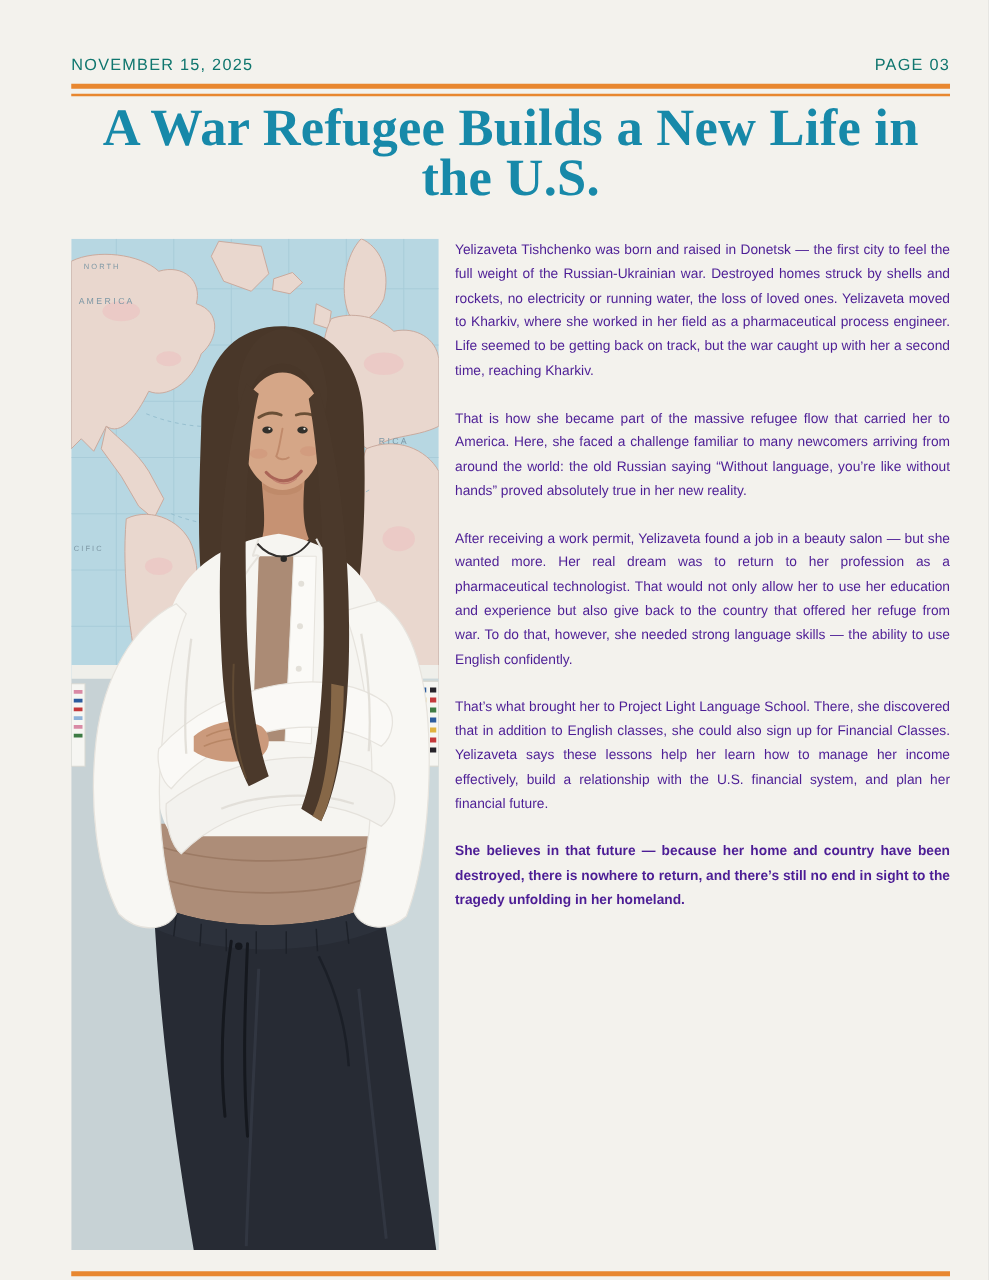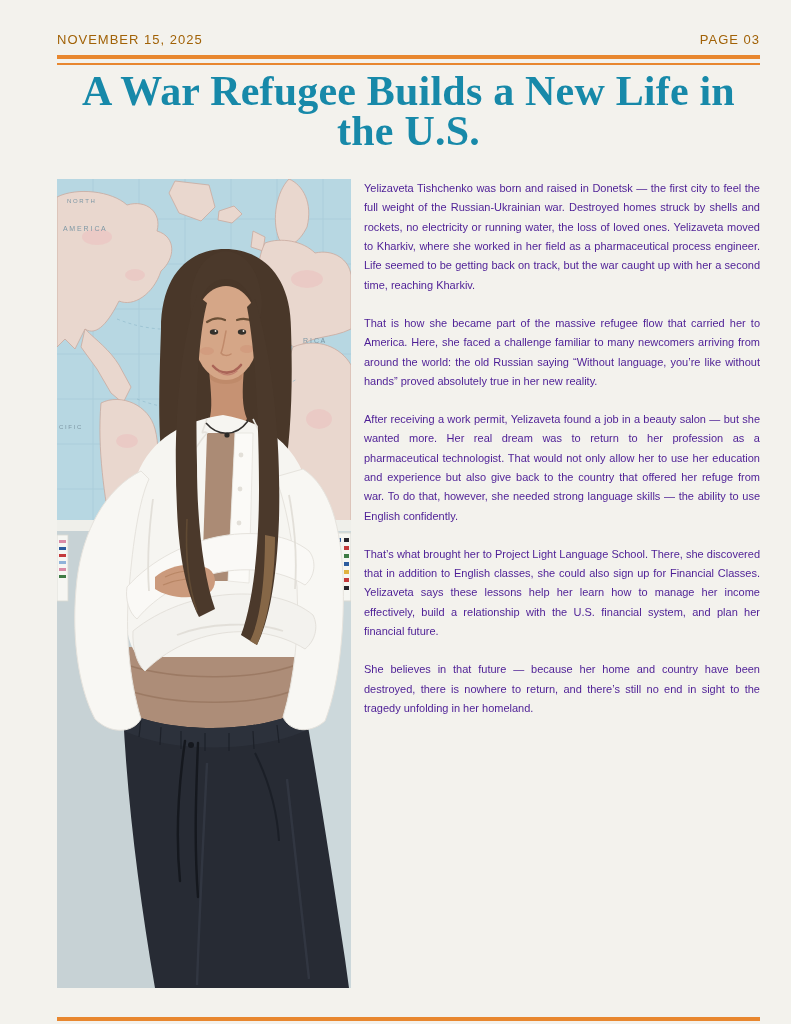--- a/index.html
+++ b/index.html
@@ -6,23 +6,23 @@
   .page{
     position:relative;
     width:791px;height:1024px;
     background:#F3F2ED;
     font-family:"Liberation Sans",sans-serif;
     overflow:hidden;
     margin:0 auto;
   }
   .inner{margin:0 31px 0 57px;}
   .header-row{
-    padding-top:32px;
+    padding-top:44px;
     display:flex;justify-content:space-between;align-items:baseline;
-    font-size:13px;letter-spacing:1px;color:#a16207;font-weight:500;
+    font-size:13px;letter-spacing:1px;color:#0f766e;font-weight:500;
   }
   .rule-thick{height:4px;background:#E8872F;margin-top:8px;}
   .rule-thin{height:2px;background:#E8872F;margin-top:4px;}
   .title{
     margin-top:6px;
     text-align:center;
     font-family:"Liberation Serif",serif;
     font-weight:bold;
     font-size:42px;
     line-height:40px;
@@ -41,21 +41,21 @@
     display:block;
   }
   .article{
     flex:1;
     font-size:11px;
     line-height:19.3px;
     color:#4c1d95;
     text-align:justify;
   }
   .article p{margin:0 0 19px 0;}
-  .article p:last-child{margin-bottom:16px;}
+  .article p:last-child{margin-bottom:16px;font-weight:bold;}
   .footer{
     position:absolute;
     left:57px;right:31px;top:1017px;
   }
   .footer-address{
     margin-top:15px;
     margin-right:85px;
     text-align:center;
     font-weight:bold;
     font-size:15.5px;

